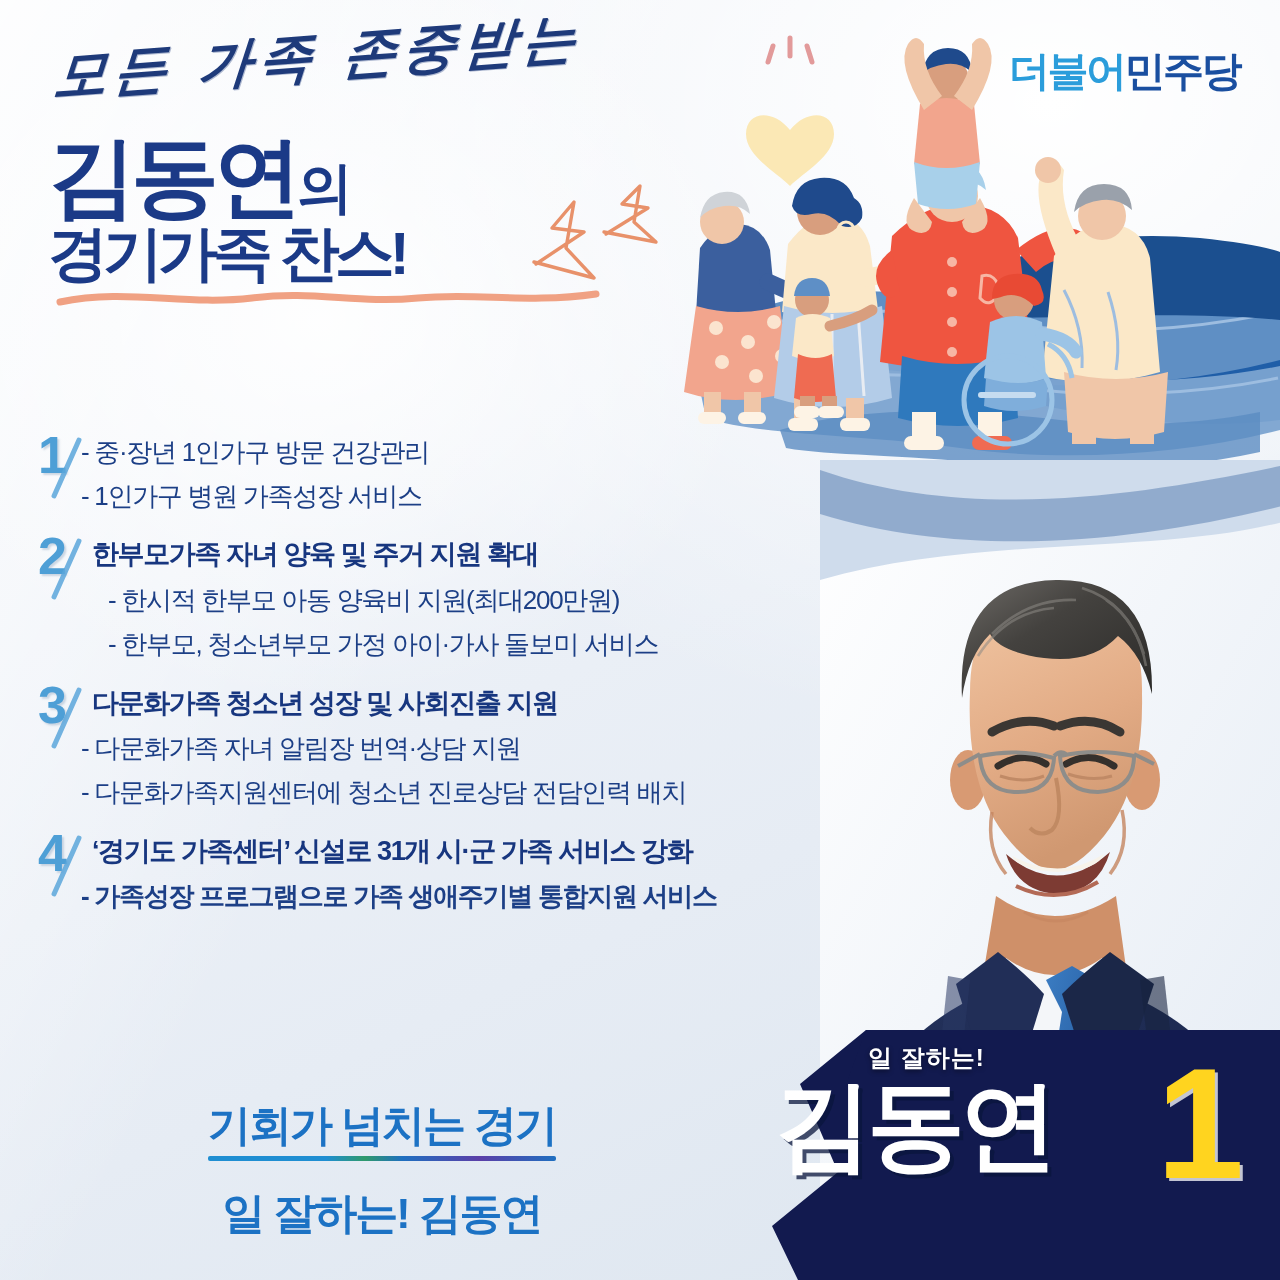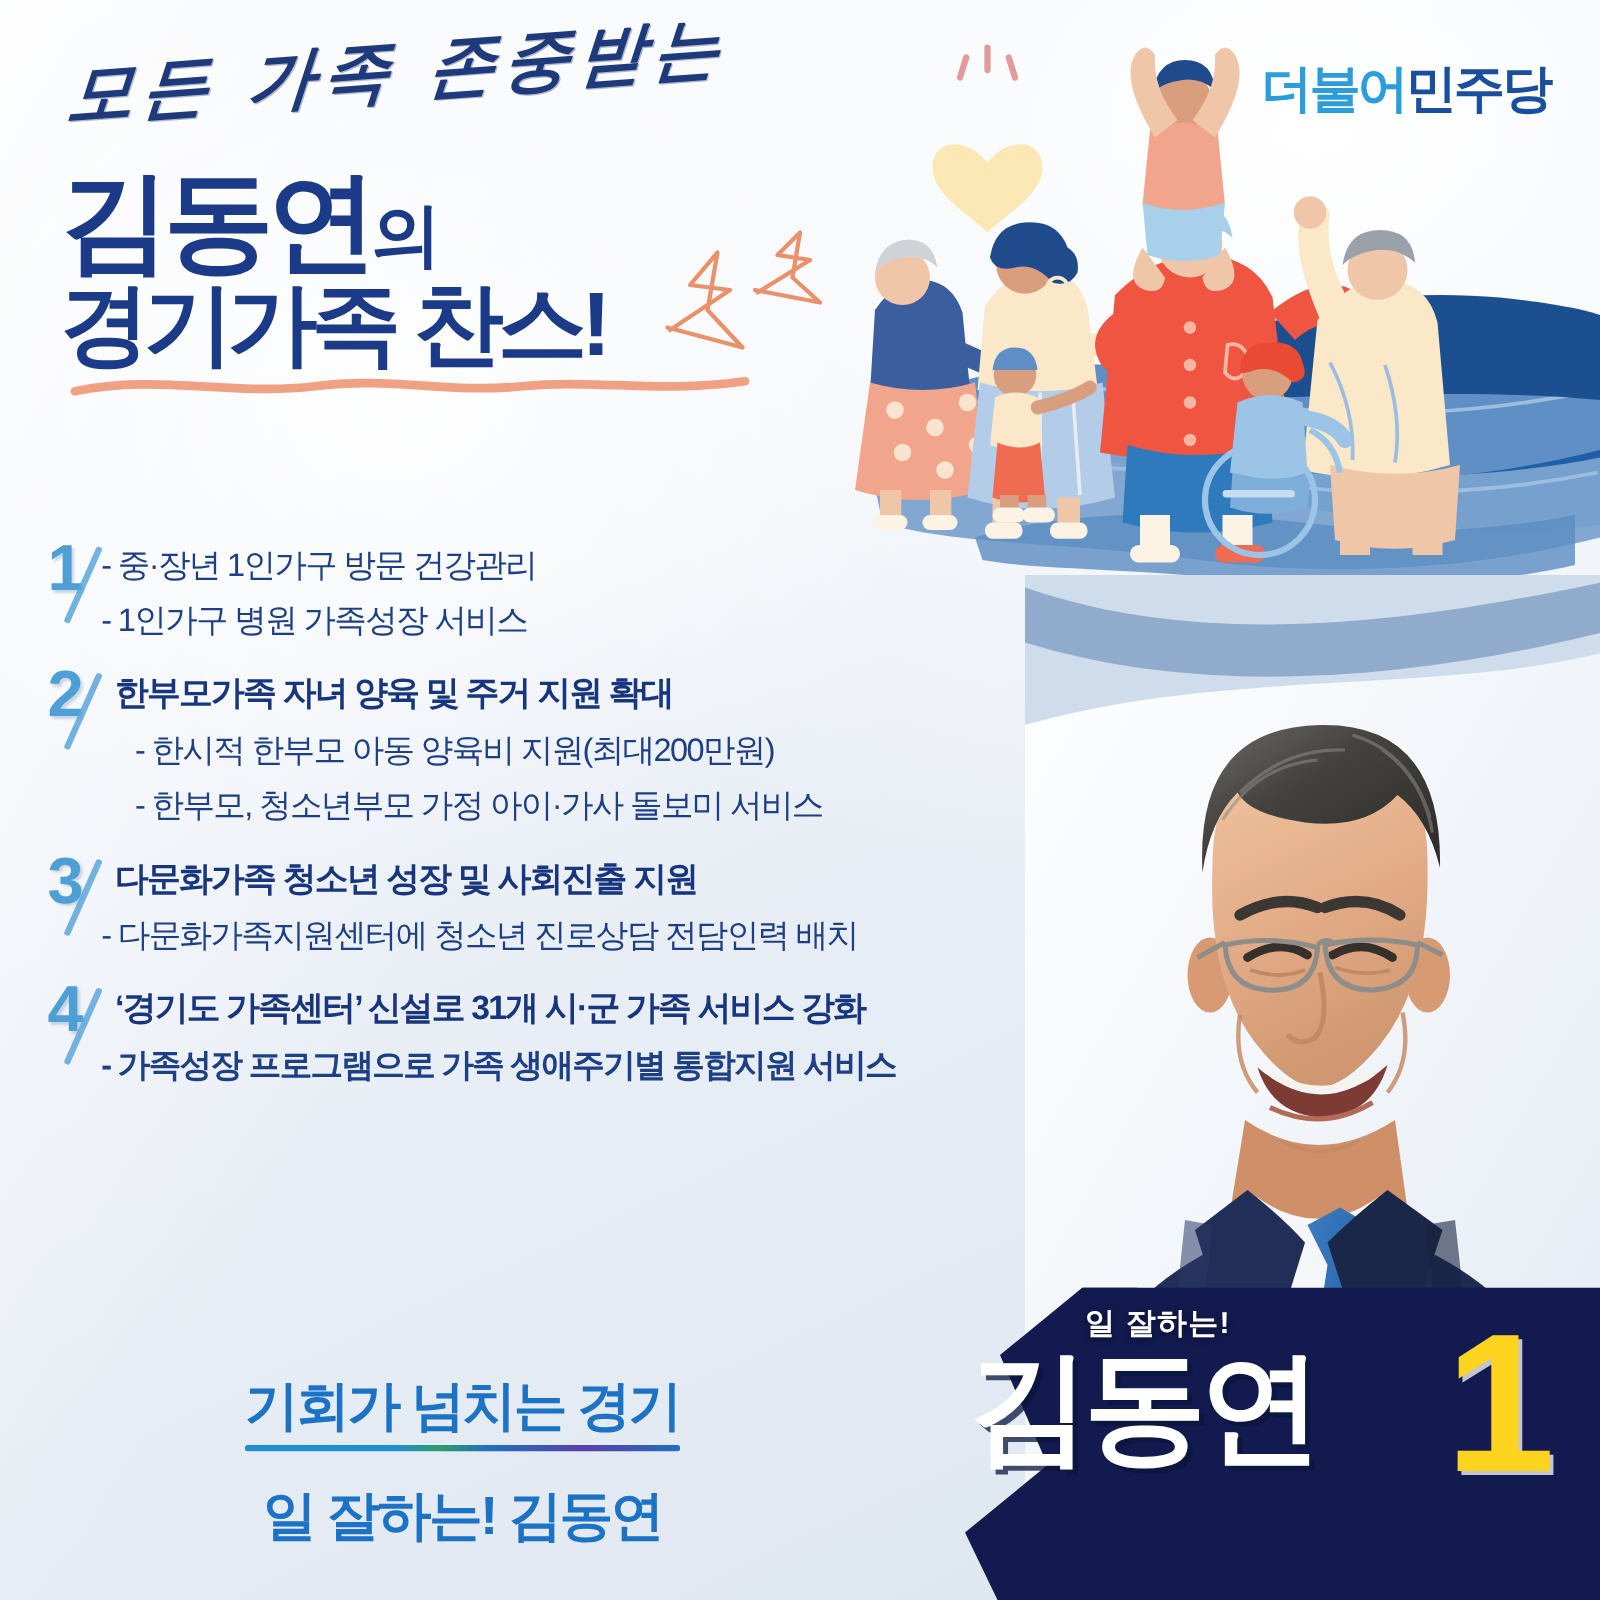--- a/index.html
+++ b/index.html
@@ -52,21 +52,21 @@
   }
   .name-big {
     font-size:88px; font-weight:bold; color:#1b3a87;
     letter-spacing:-5px;
   }
   .name-suffix {
     font-size:56px; font-weight:bold; color:#1b3a87; letter-spacing:-3px;
   }
   .slogan-line {
     margin-top:6px; margin-left:6px;
-    font-size:72px; font-weight:bold; color:#1b3a87;
+    font-size:60px; font-weight:bold; color:#1b3a87;
     letter-spacing:-5px; line-height:.98; white-space:nowrap;
   }
   .squiggle { margin-left:14px; margin-top:2px; display:block; }
 
   
   .stars { position:absolute; left:522px; top:178px; z-index:25; }
 
   
   .illo { position:absolute; right:0; top:0; width:620px; height:560px; z-index:10; }
 
@@ -99,21 +99,21 @@
   .psub {
     margin-left:47px; margin-top:13px;
     font-size:26px; color:#1c3f86; letter-spacing:-1.3px;
     line-height:1.2; white-space:nowrap; font-weight:500;
   }
   .psub.indent { margin-left:74px; }
   .psub.bold { font-weight:bold; }
 
   
   .bottom-slogan {
-    position:absolute; left:196px; bottom:42px; z-index:35; text-align:center;
+    position:absolute; left:208px; bottom:42px; z-index:35; text-align:center;
   }
   .bs-line1 {
     font-size:43px; font-weight:bold; color:#1c72c4;
     letter-spacing:-2px; line-height:1.15; white-space:nowrap;
   }
   .bs-rule {
     height:5px; width:100%; margin:5px 0 4px;
     background:linear-gradient(90deg,#1f8ed2 0%,#1f8ed2 34%,#2f9a6c 45%,#1f6fc0 56%,#5b3fa8 78%,#1f6fc0 100%);
     border-radius:2px;
   }
@@ -402,20 +402,21 @@
       <div class="psub indent">- 한시적 한부모 아동 양육비 지원(최대200만원)</div>
       <div class="psub indent">- 한부모, 청소년부모 가정 아이·가사 돌보미 서비스</div>
     </div>
 
     <div class="policy">
       <div class="pnum">
         <span class="digit">3</span>
         <span class="slash"></span>
       </div>
       <div class="ptitle">다문화가족 청소년 성장 및 사회진출 지원</div>
+      <div class="psub">- 다문화가족 자녀 알림장 번역·상담 지원</div>
       <div class="psub">- 다문화가족지원센터에 청소년 진로상담 전담인력 배치</div>
     </div>
 
     <div class="policy">
       <div class="pnum">
         <span class="digit">4</span>
         <span class="slash"></span>
       </div>
       <div class="ptitle">‘경기도 가족센터’ 신설로  31개 시·군 가족 서비스 강화</div>
       <div class="psub bold">- 가족성장 프로그램으로 가족 생애주기별 통합지원 서비스</div>

